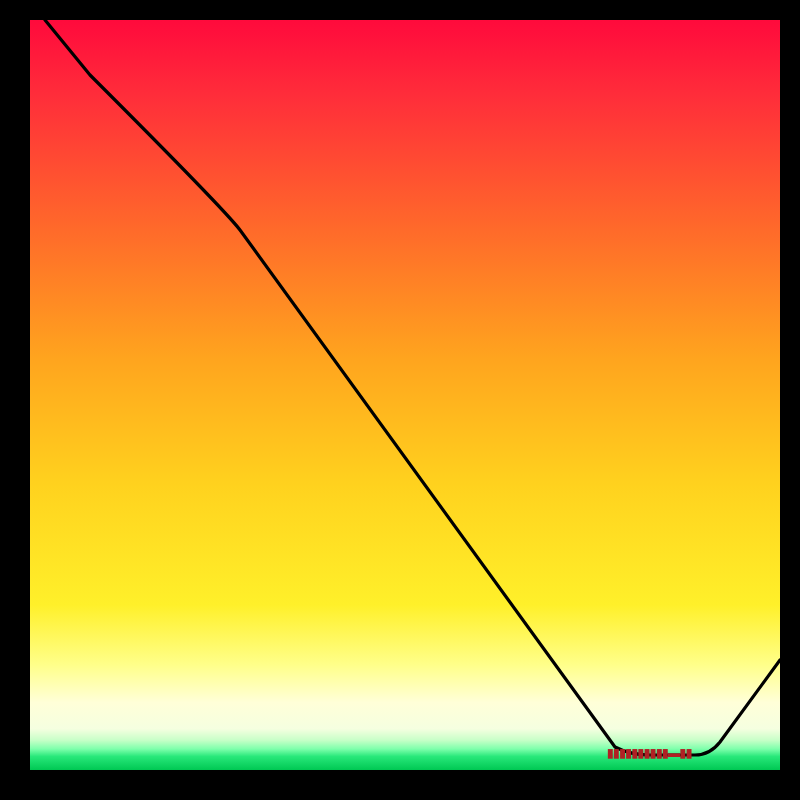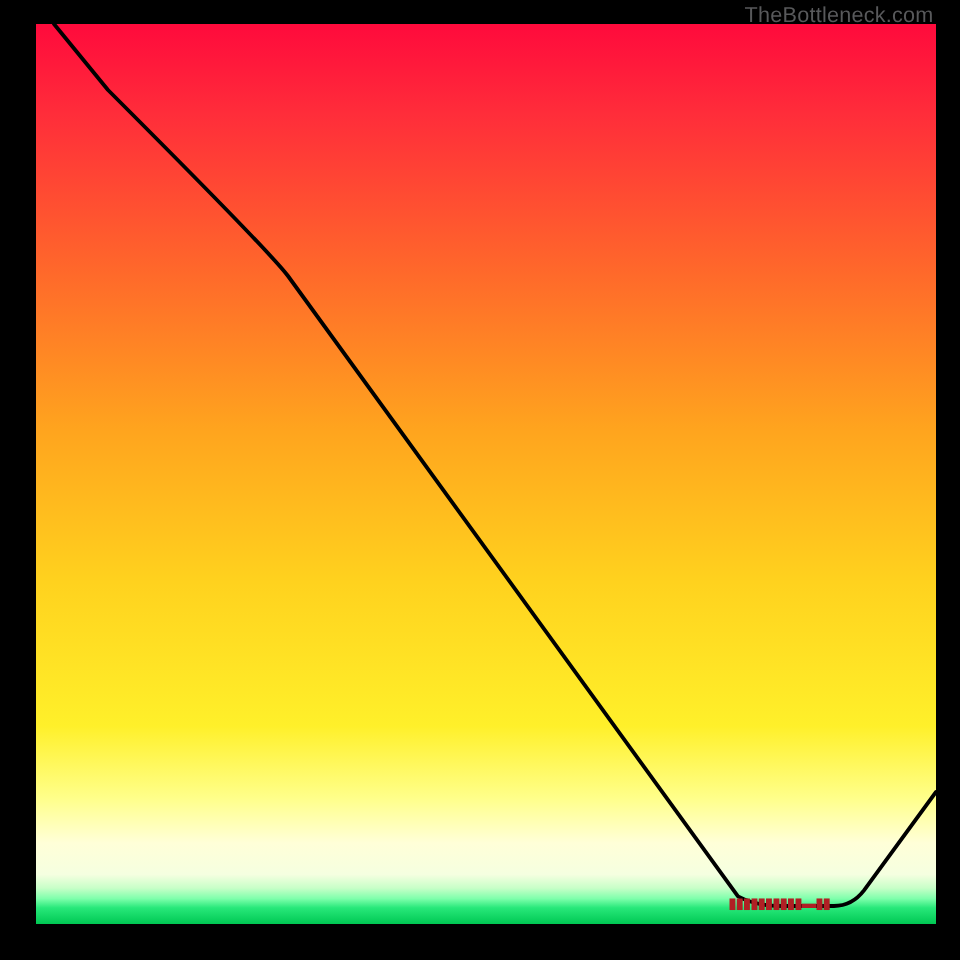--- a/index.html
+++ b/index.html
@@ -44,21 +44,20 @@
                Q 195 190 210 210
                L 585 727
                Q 600 735 620 735
                L 665 735
                Q 680 735 690 722
                L 750 640" stroke="#000" stroke-width="3.2" fill="none" stroke-linejoin="round" stroke-linecap="round"></path>
     </svg>
 
   </div>
 
-  <div class="watermark">TheBottleneck.com</div>
 
   <div class="xtext" style="left:607px;top:746px">
     <span>▮</span>
       <span>▮</span>
       <span>▮</span>
       <span>▮</span>
       <span>▮</span>
       <span>▮</span>
       <span>▮</span>
       <span>▮</span>

